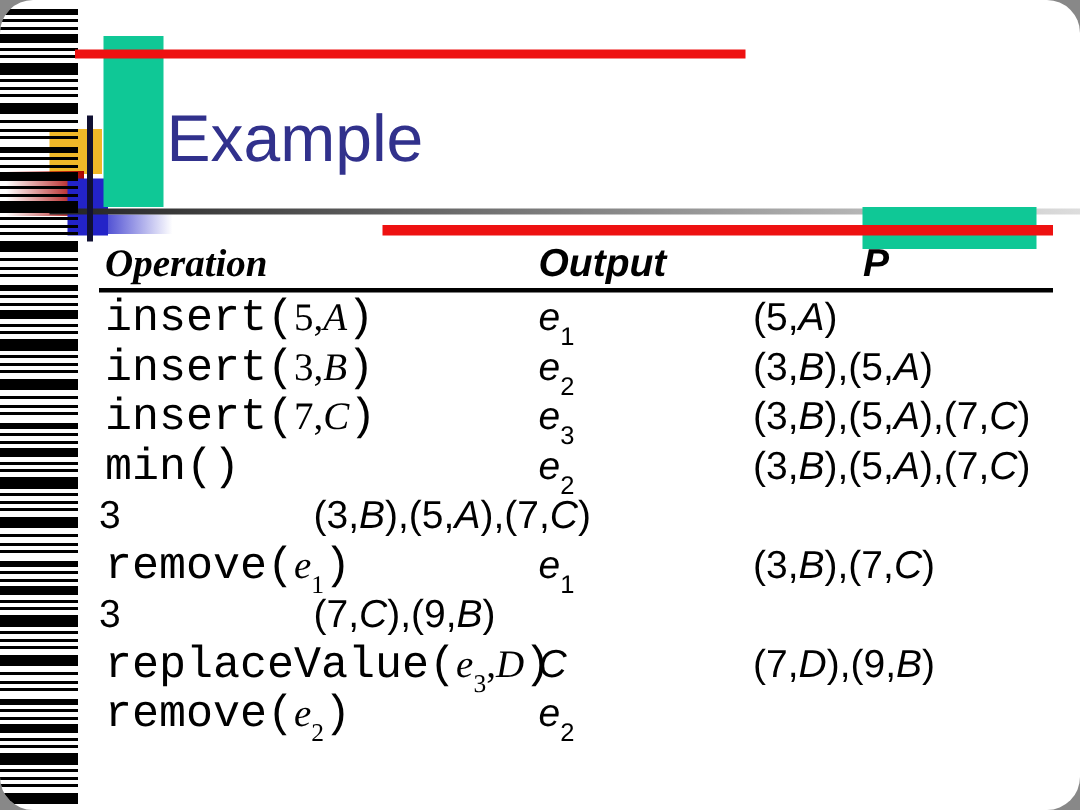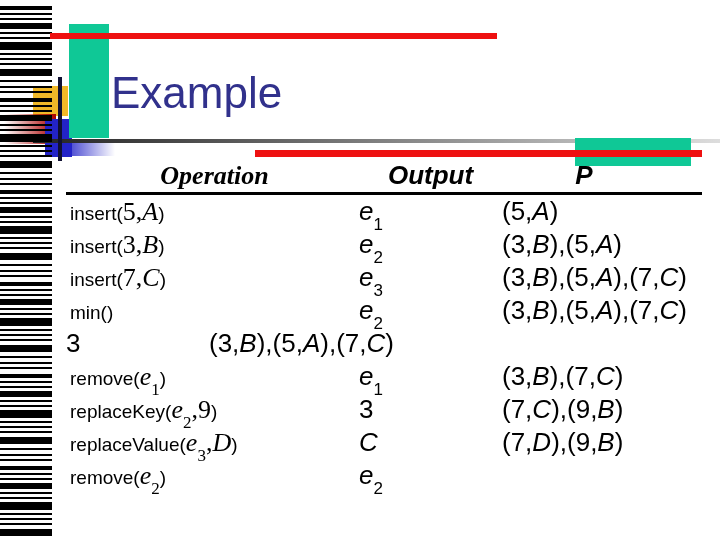--- a/index.html
+++ b/index.html
@@ -1,18 +1,18 @@
 <!DOCTYPE html>
 <html><head>
 <meta charset="utf-8">
 <style>
   html,body{margin:0;padding:0;background:#888;}
   .slide{
     position:relative; width:720px; height:540px; background:#ffffff;
-    overflow:hidden; font-family:"Liberation Sans", sans-serif;
+    overflow:hidden; font-family:"Liberation Sans", sans-serif;border-radius:22px;
   }
   
   .abs{position:absolute;}
   .barcode{
     left:0; top:6px; width:52px; height:534px; z-index:6;
     background:repeating-linear-gradient(180deg,
       #000 0 4px, rgba(0,0,0,0) 4px 7px,
       #000 7px 9px, rgba(0,0,0,0) 9px 12px,
       #000 12px 14px, rgba(0,0,0,0) 14px 17px,
       #000 17px 23px, rgba(0,0,0,0) 23px 26px,
@@ -43,31 +43,31 @@
   
   .title{
     left:111px; top:68px; margin:0; z-index:9;
     font-size:44px; font-weight:normal; color:#31318C; letter-spacing:0px;
   }
   
   .ptable{left:66px; top:158px; width:636px; z-index:9; color:#000;}
   .thead{display:flex; align-items:flex-end; height:34px; border-bottom:3px solid #000;}
   .th{
     font-family:"Liberation Serif", serif; font-style:italic; font-weight:bold;
-    font-size:26px; line-height:34px;text-align:center;
+    font-size:26px; line-height:34px;
   }
   .trow{display:flex; height:33px;}
   .tcell{line-height:33px; white-space:nowrap; overflow:visible;}
   .c-op{width:293px; padding-left:4px; box-sizing:border-box;}
   .c-out{width:143px;}
   .c-p{flex:1;}
   .th-p{text-align:center; padding-right:36px; box-sizing:border-box;}
   .c-out, .c-p{font-family:Liberation Sans, sans-serif; font-size:26px;}
   .c-op{font-family:"Liberation Serif", serif; font-size:26px;}
-  .op-name{font-family:Liberation Sans, sans-serif; font-size:19px;}
+  .op-name{font-family:Liberation Mono, monospace; font-size:30px;}
   .ptable i{font-style:italic;}
   .ptable sub{font-size:17px; line-height:0; position:relative; top:4px; font-style:normal;}
   
   .pagenum{left:654px; top:508px; font-size:13px; color:#333; z-index:9;margin-top:44px;}
 </style>
 </head>
 <body>
 
 <div class="slide">
 
@@ -115,21 +115,20 @@
         <div class="trow">
           <div class="tcell c-out">3</div>
           <div class="tcell c-p">(3,<i>B</i>),(5,<i>A</i>),(7,<i>C</i>)</div>
         </div>
         <div class="trow">
           <div class="tcell c-op"><span class="op-name">remove(</span><i>e</i><sub>1</sub><span class="op-name">)</span></div>
           <div class="tcell c-out"><i>e</i><sub>1</sub></div>
           <div class="tcell c-p">(3,<i>B</i>),(7,<i>C</i>)</div>
         </div>
         <div class="trow">
-          <div class="tcell c-op"><span class="op-name">replaceKey(</span><i>e</i><sub>2</sub>,9<span class="op-name">)</span></div>
           <div class="tcell c-out">3</div>
           <div class="tcell c-p">(7,<i>C</i>),(9,<i>B</i>)</div>
         </div>
         <div class="trow">
           <div class="tcell c-op"><span class="op-name">replaceValue(</span><i>e</i><sub>3</sub>,<i>D</i><span class="op-name">)</span></div>
           <div class="tcell c-out"><i>C</i></div>
           <div class="tcell c-p">(7,<i>D</i>),(9,<i>B</i>)</div>
         </div>
         <div class="trow">
           <div class="tcell c-op"><span class="op-name">remove(</span><i>e</i><sub>2</sub><span class="op-name">)</span></div>

